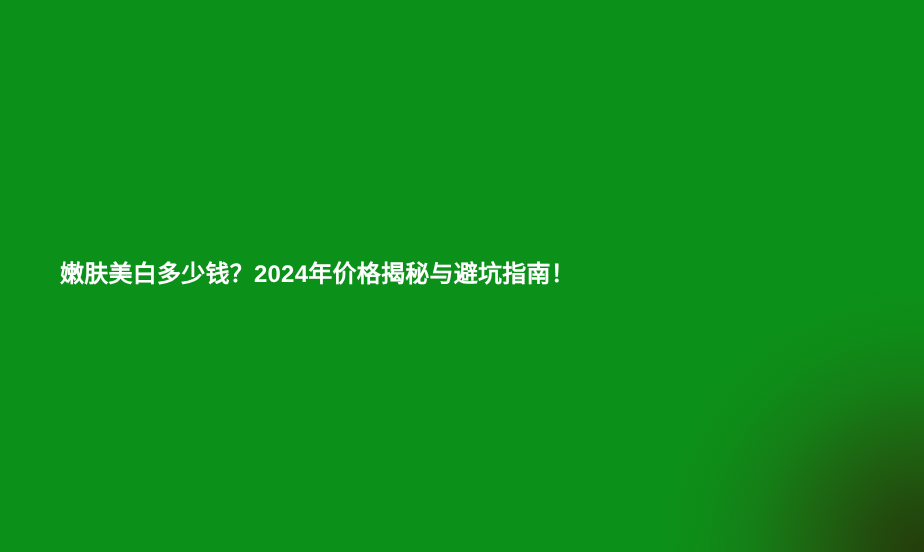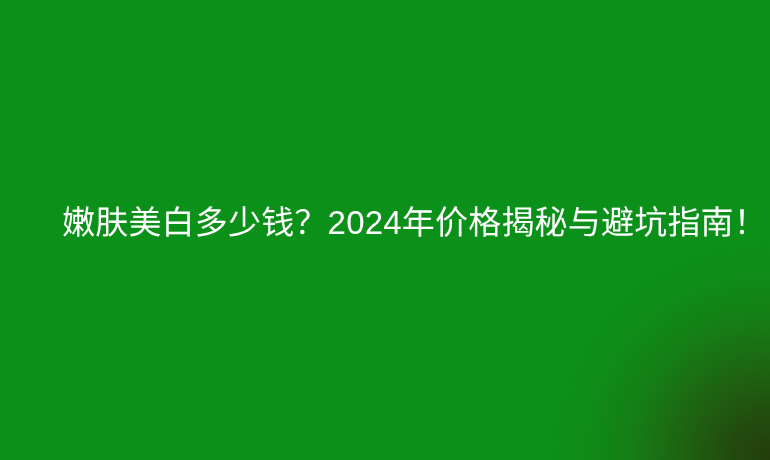--- a/index.html
+++ b/index.html
@@ -38,26 +38,26 @@
     inset: 0;
     display: flex;
     flex-direction: column;
     justify-content: center;
     align-items: flex-start;
     padding: 0 50px;
     box-sizing: border-box;
   }
 
   .headline {
-    margin: 12px;
+    margin: 0;
     margin-top: -2px;
     color: #ffffff;
     font-family: "Liberation Sans", "DejaVu Sans", sans-serif;
-    font-size: 33px;
-    font-weight: 400;
+    font-size: 20px;
+    font-weight: 700;
     line-height: 1.35;
     letter-spacing: 0.2px;
     white-space: nowrap;
     text-align: left;
   }
 </style>
 </head>
 <body>
 
 <div class="banner">

